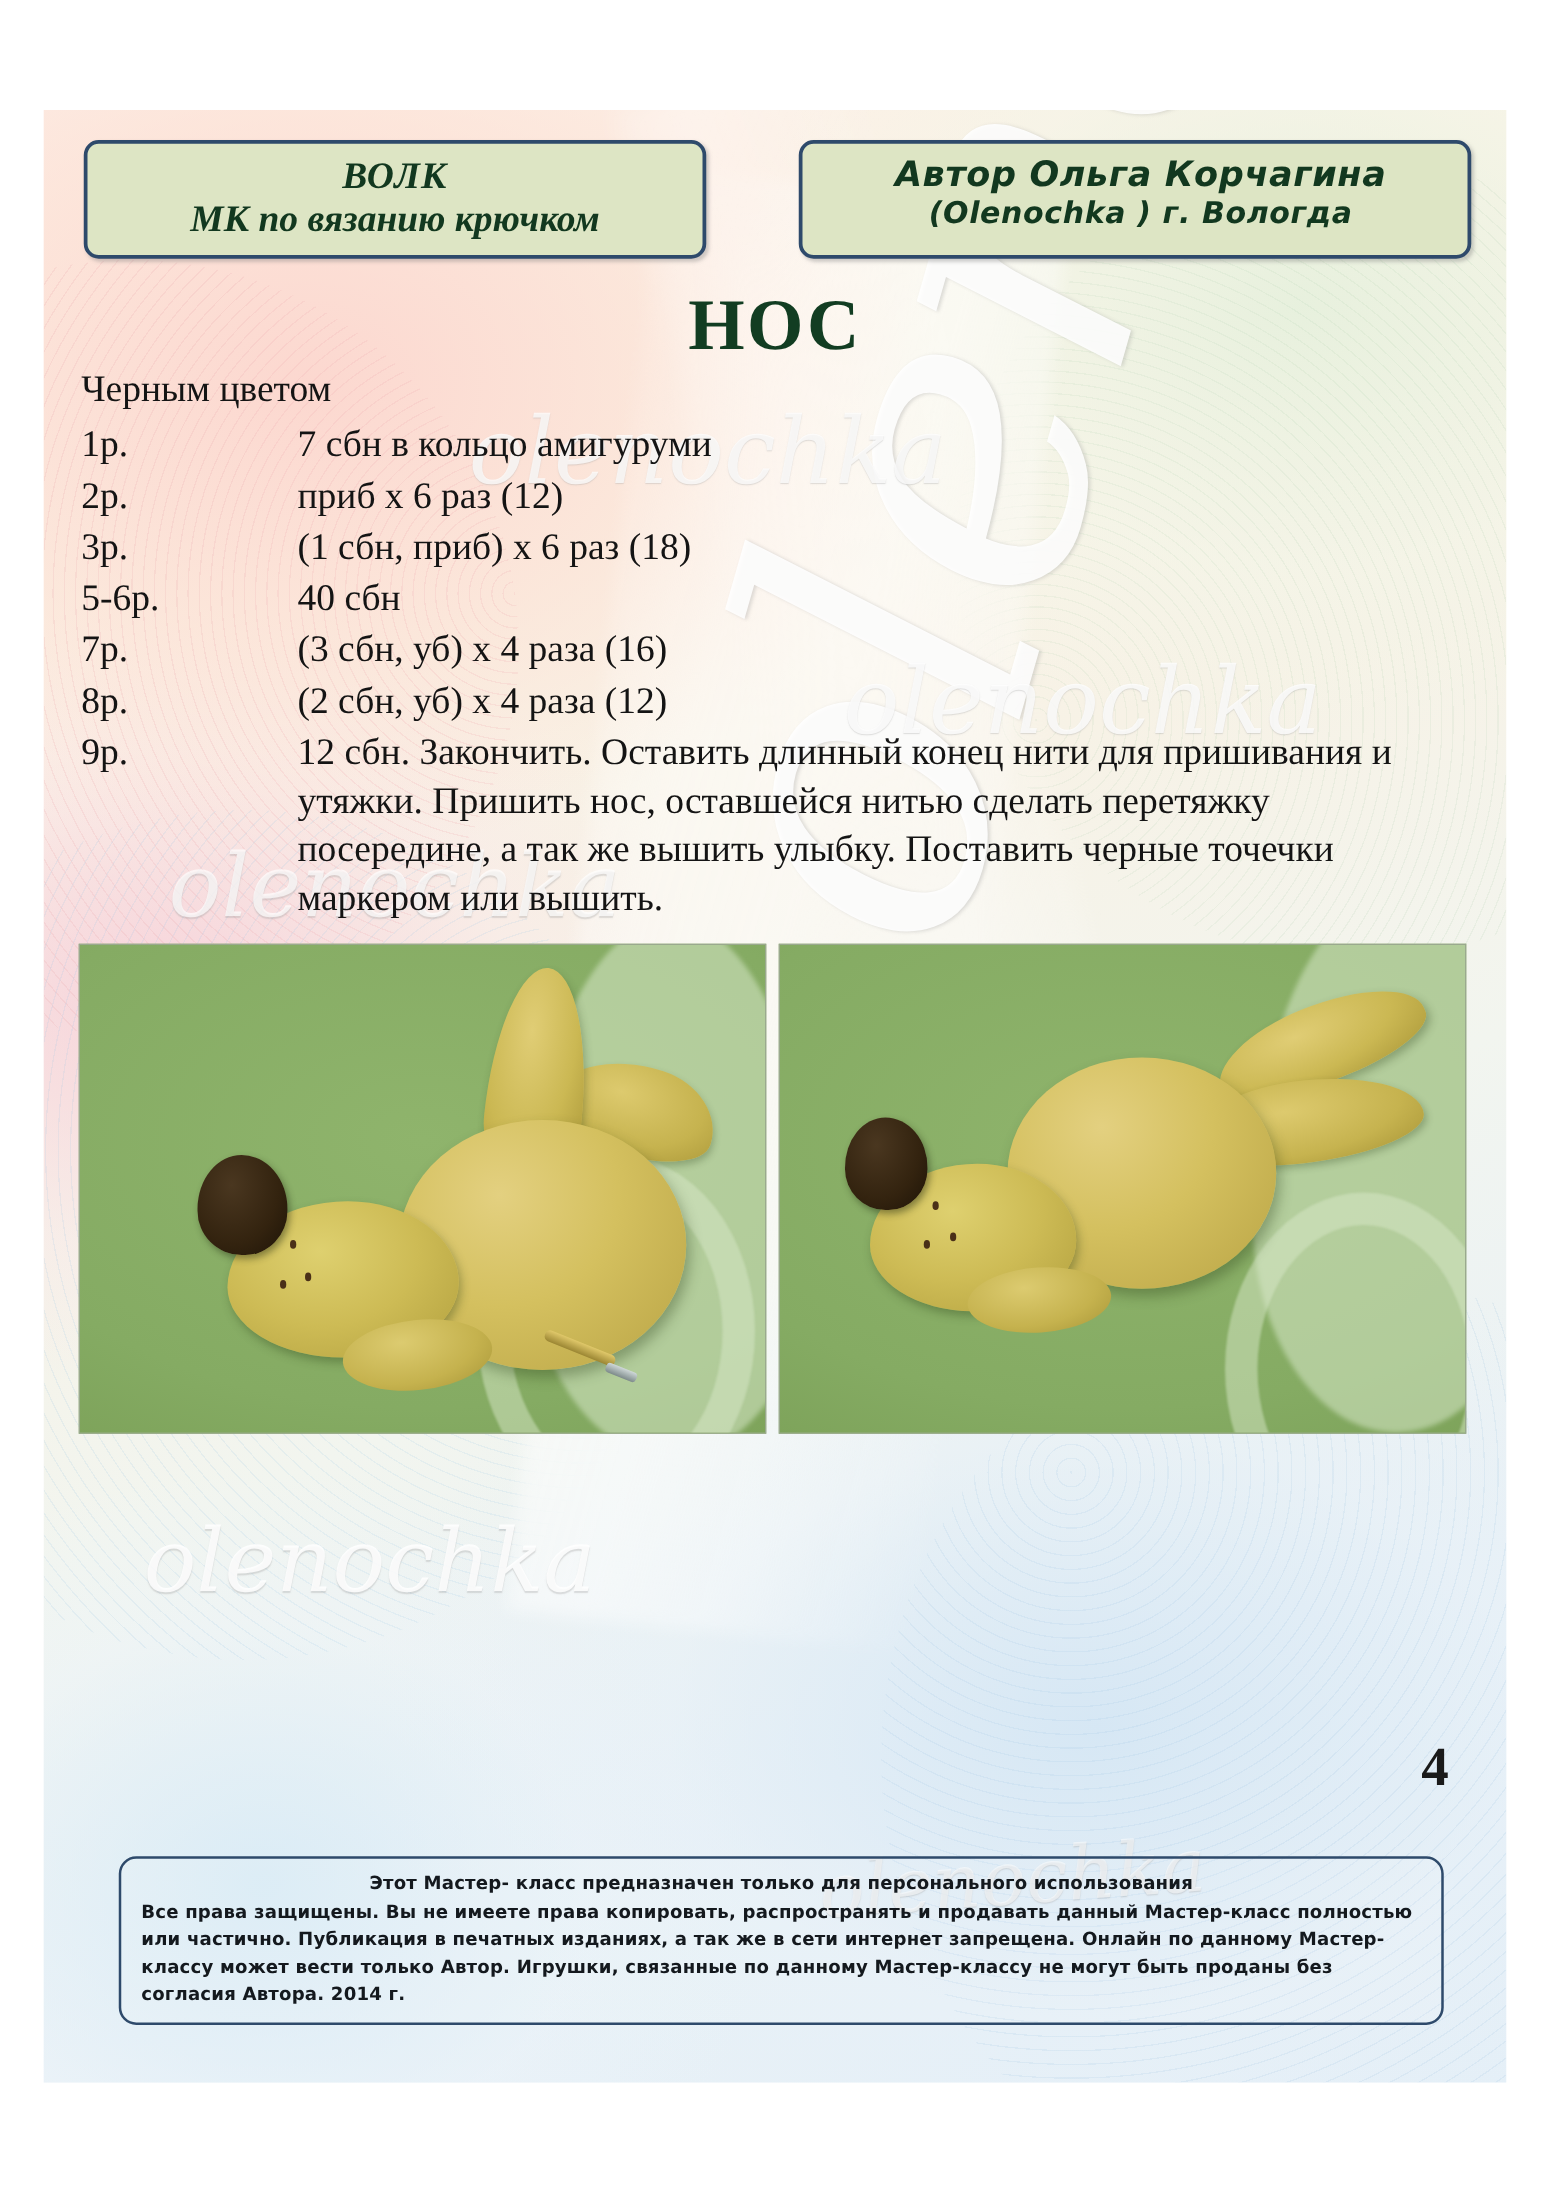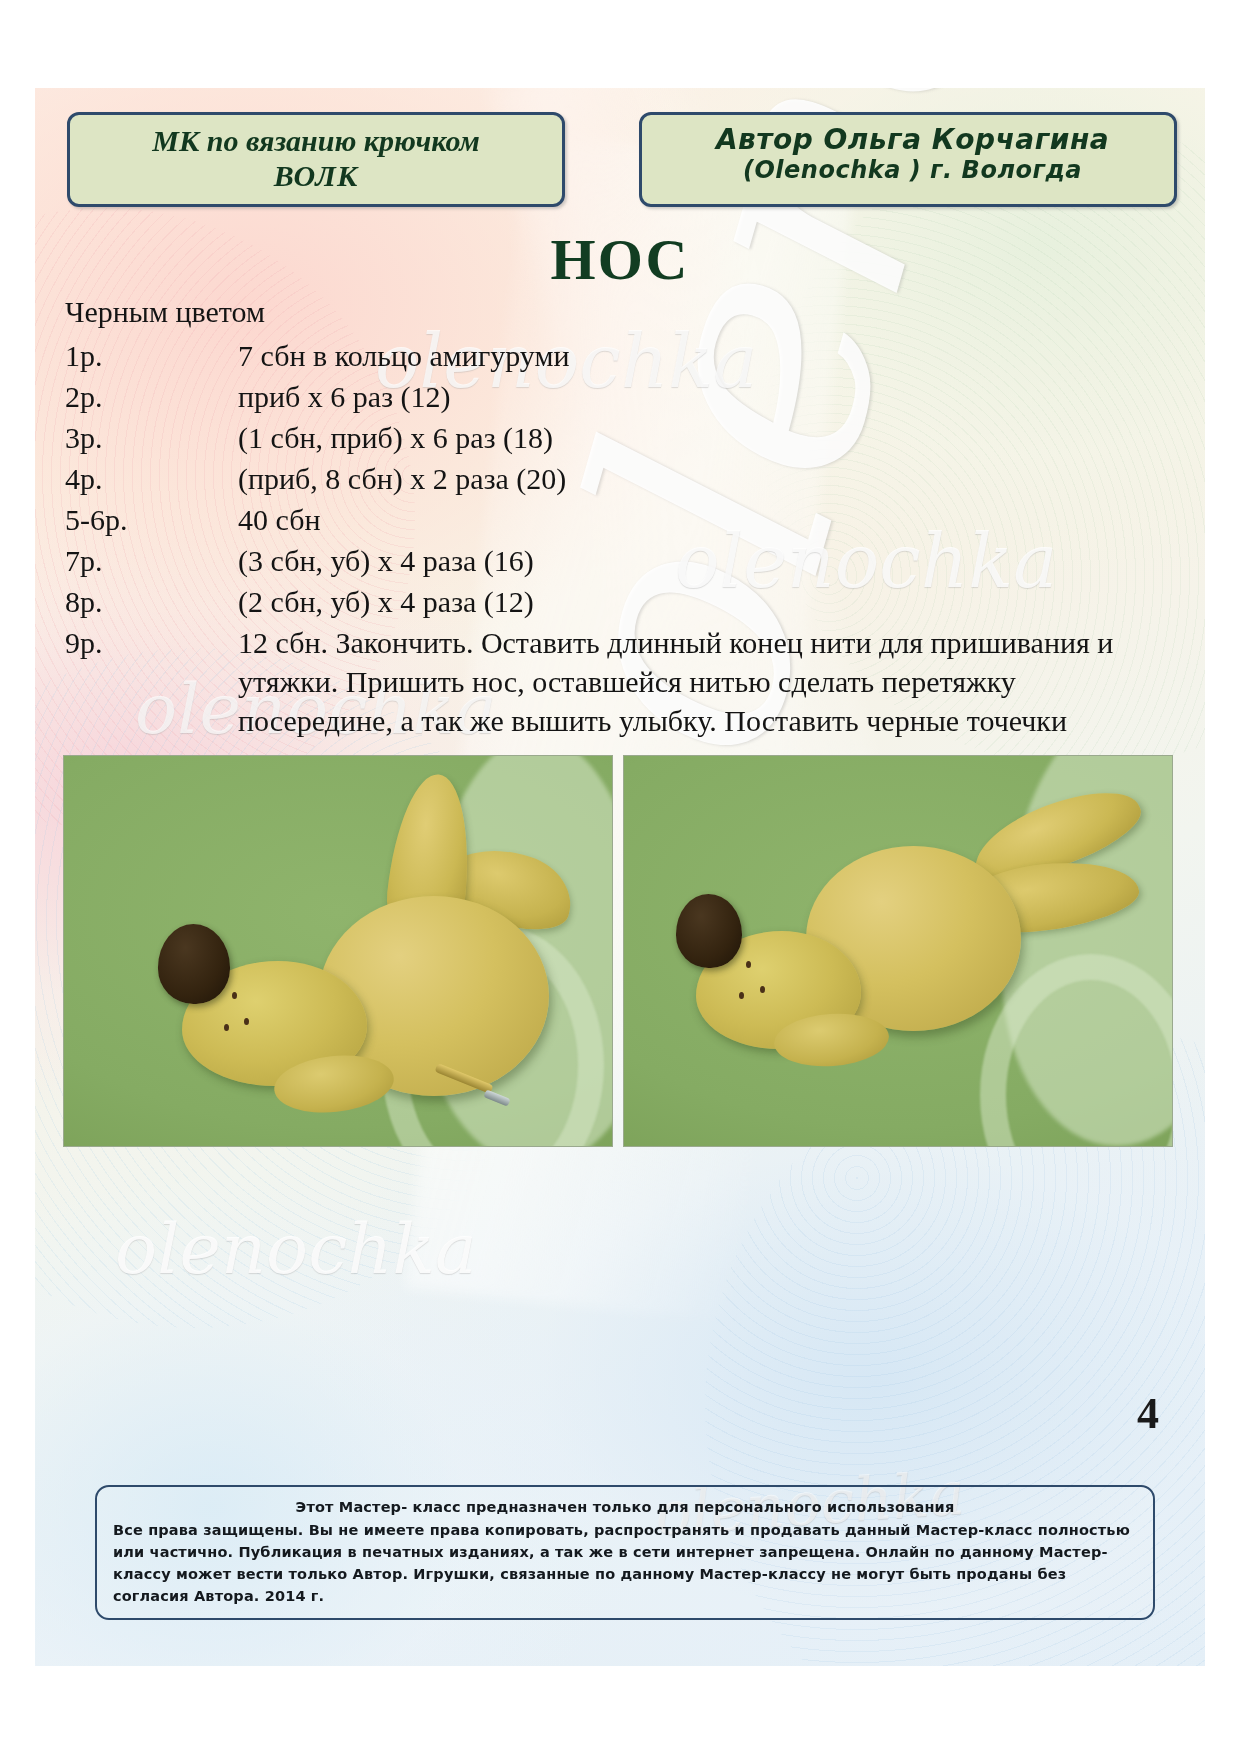--- a/index.html
+++ b/index.html
@@ -247,22 +247,22 @@
 
   <div class="wm wm-big">olenochka</div>
   <div class="wm wm1">olenochka</div>
   <div class="wm wm2">olenochka</div>
   <div class="wm wm3">olenochka</div>
   <div class="wm wm4">olenochka</div>
   <div class="wm wm5">olenochka</div>
 
   <div class="hdr-row">
     <div class="hdr-box" id="title-box">
+      <div class="hdr-line" id="title-l1">ВОЛК</div>
       <div class="hdr-line" id="title-l2">МК по вязанию крючком</div>
-      <div class="hdr-line" id="title-l1">ВОЛК</div>
     </div>
     <div class="hdr-box" id="author-box">
       <div class="hdr-line" id="author-l1">Автор  Ольга Корчагина</div>
       <div class="hdr-line" id="author-l2">(Olenochka )   г.  Вологда</div>
     </div>
   </div>
 
   <div id="section-heading">НОС</div>
 
   <div id="instructions">
@@ -272,24 +272,20 @@
       <div class="lbl">1р.</div>
       <div class="val">7 сбн в кольцо амигуруми</div>
     </div>
     <div class="row">
       <div class="lbl">2р.</div>
       <div class="val">приб х 6 раз (12)</div>
     </div>
     <div class="row">
       <div class="lbl">3р.</div>
       <div class="val">(1 сбн, приб) х 6 раз (18)</div>
-    </div>
-    <div class="row">
-      <div class="lbl">4р.</div>
-      <div class="val">(приб, 8 сбн) х 2 раза (20)</div>
     </div>
     <div class="row">
       <div class="lbl">5-6р.</div>
       <div class="val">40 сбн</div>
     </div>
     <div class="row">
       <div class="lbl">7р.</div>
       <div class="val">(3 сбн, уб) х 4 раза (16)</div>
     </div>
     <div class="row">

